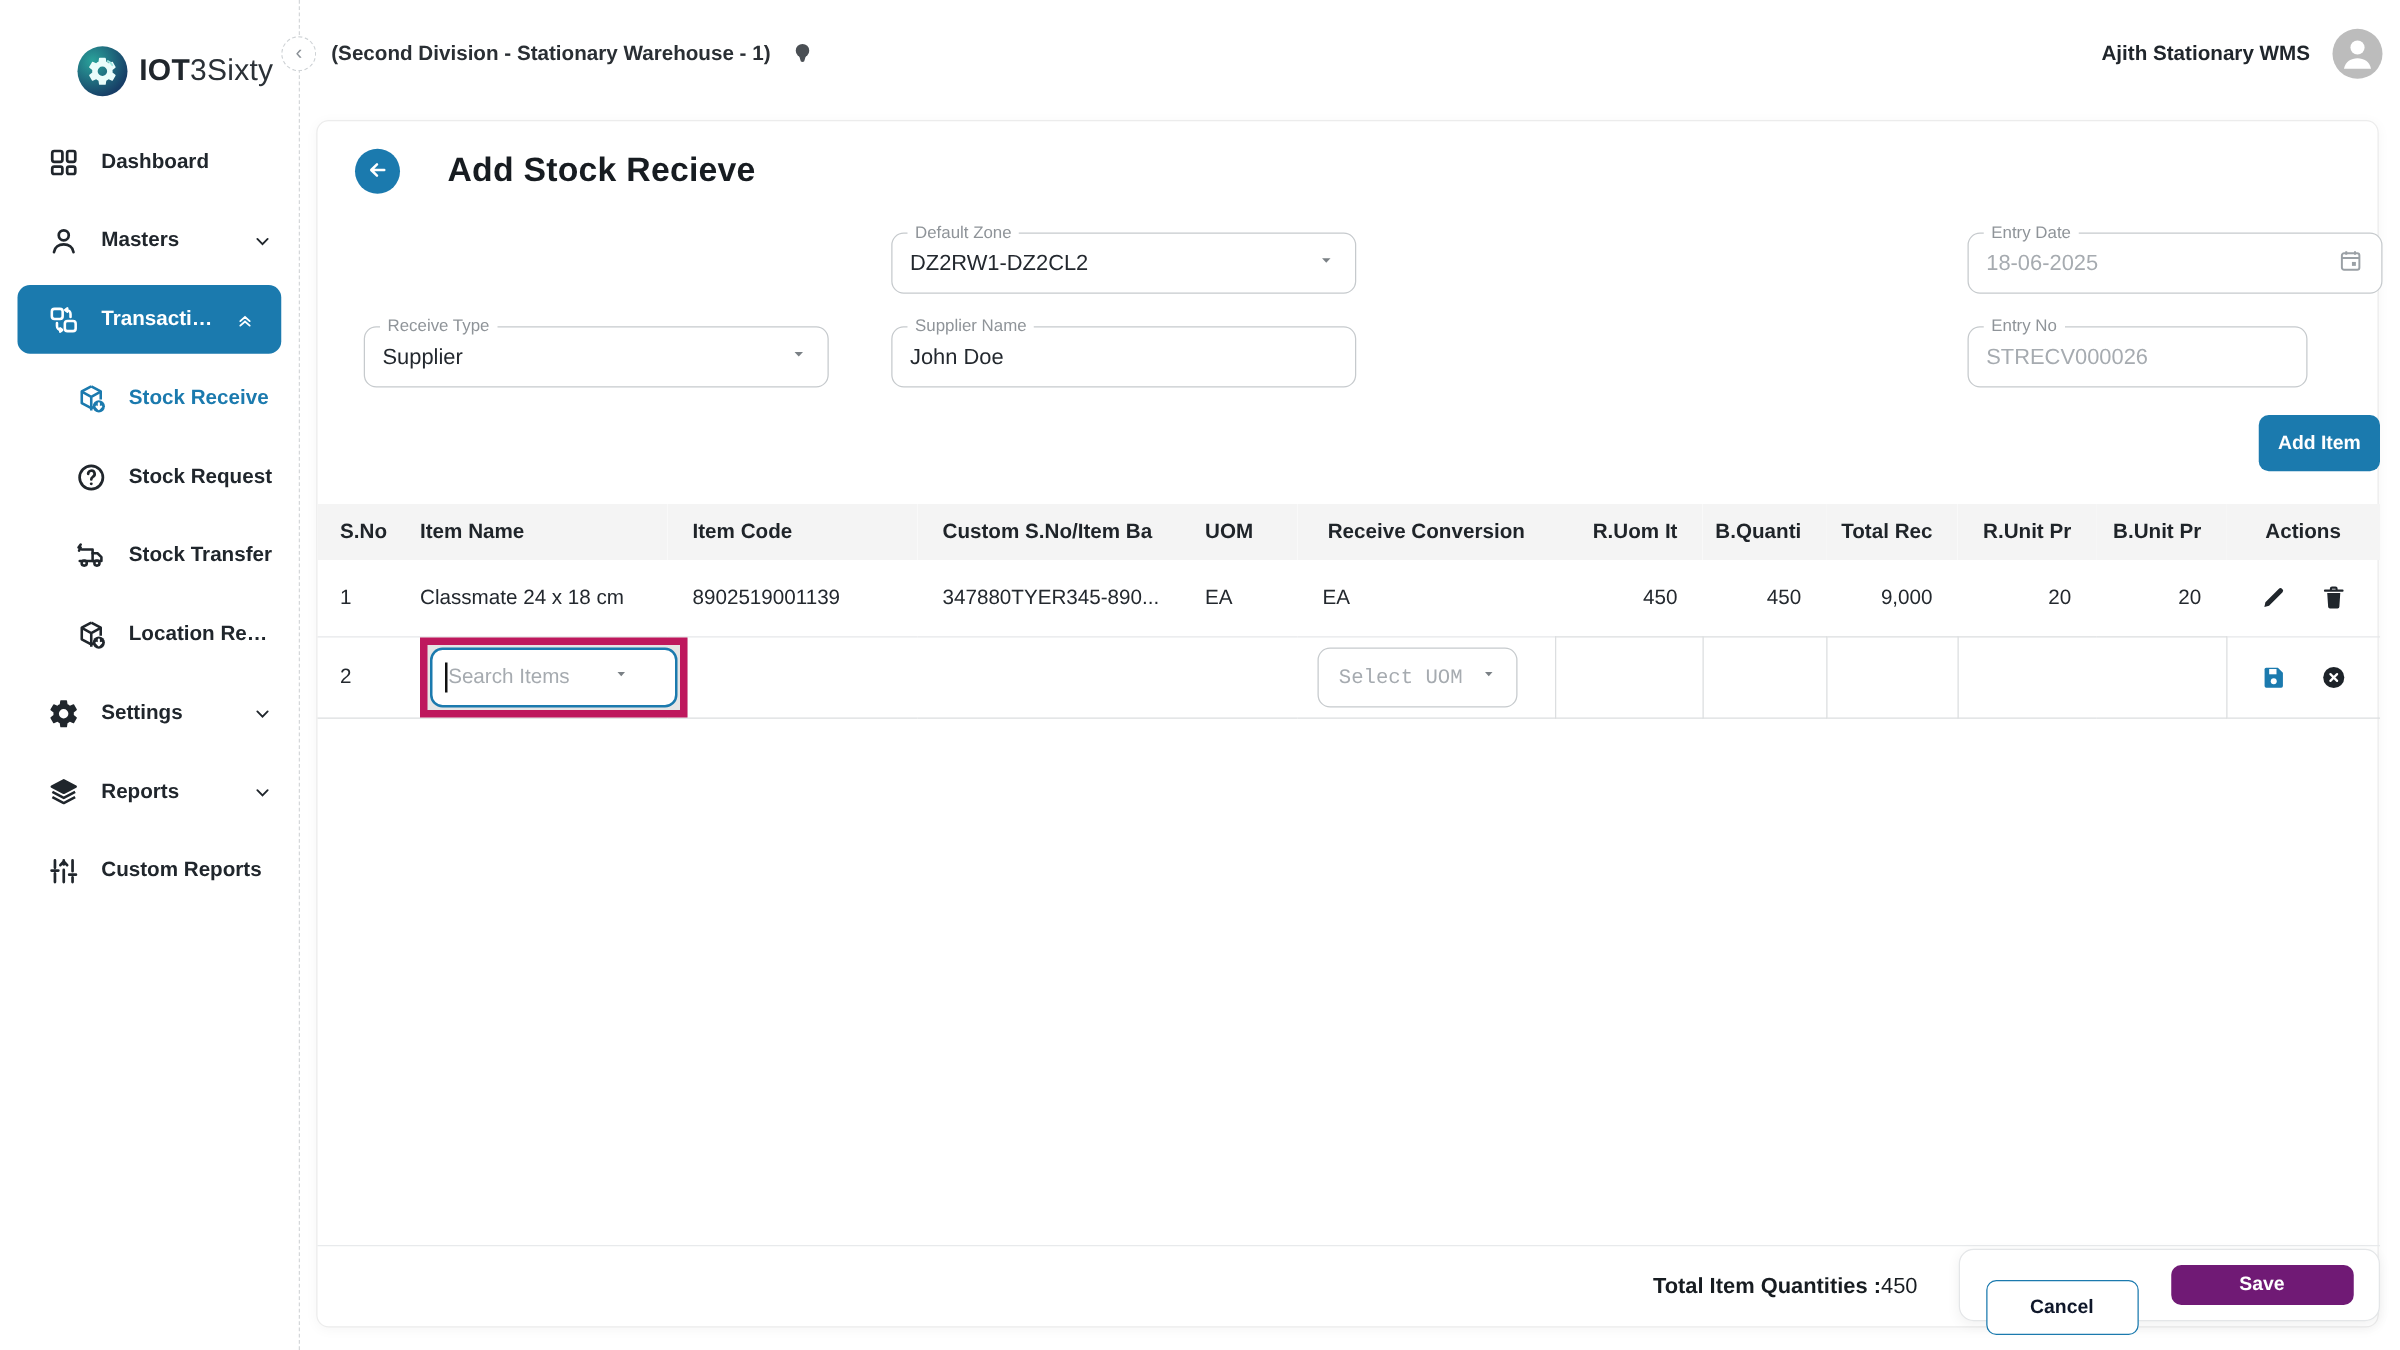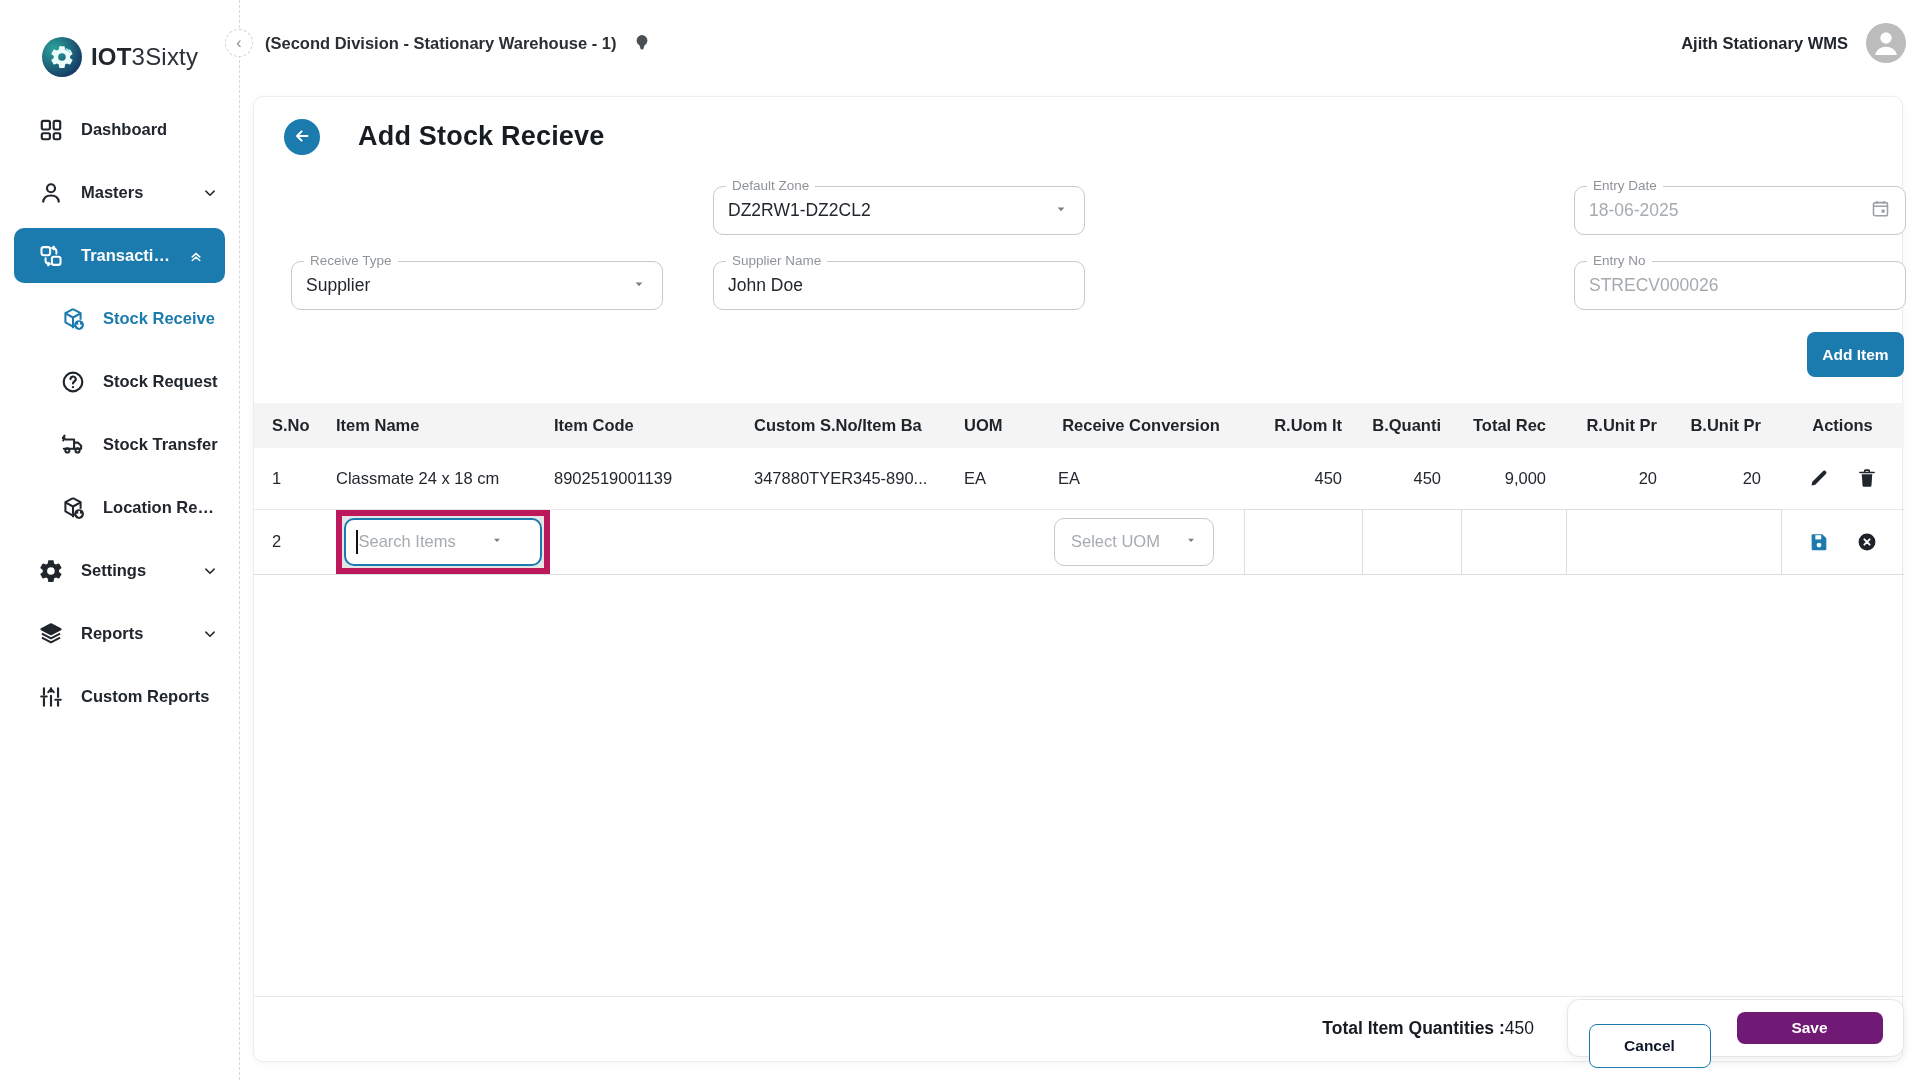--- a/index.html
+++ b/index.html
@@ -2,21 +2,21 @@
 <html><head>
 <meta charset="utf-8">
 <style>
   * { box-sizing: border-box; margin: 0; padding: 0; }
   html,body { width:1920px; height:1080px; overflow:hidden; background:#fff;
     font-family:"Liberation Sans", sans-serif; color:#20262c; }
   .app { display:flex; width:1920px; height:1080px; }
 
   
   .sidebar { width:240px; min-width:240px; height:1080px; border-right:1px dashed #d5d8da; background:#fff; position:relative; z-index:2;}
-  .logo { display:flex; align-items:center; gap:9px; padding:28px 0 0 42px; height:86px; }
+  .logo { display:flex; align-items:center; gap:9px; padding:28px 0 0 42px; height:86px;justify-content:center; }
   .logo-badge { width:40px; height:40px; border-radius:50%; background:radial-gradient(circle at 30% 30%, #2aa39b, #173d66 75%); display:flex; align-items:center; justify-content:center; }
   .logo-text { font-size:24px; letter-spacing:.2px; }
   .logo-text b { font-weight:800; }
   .logo-text span { font-weight:400; color:#2b3137; }
   .nav { margin-top:12px; }
   .nav-item { height:63px; display:flex; align-items:center; gap:17px; padding:0 20px 0 38px; font-size:16.5px; font-weight:600; cursor:pointer; position:relative; }
   .nav-item .lbl { flex:1; white-space:nowrap; overflow:hidden; text-overflow:ellipsis; }
   .nav-item.sub { padding-left:60px; }
   .nav-item.pill { background:#1b7aae; color:#fff; border-radius:10px; margin:4px 14px; height:55px; padding-left:24px; }
   .nav-item.selected { color:#1b7aae; font-weight:700; }
@@ -61,21 +61,21 @@
   td.actions, th.actions { text-align:center; padding:0; }
   td.cellbox { border:1px solid #dcdee0; }
   .rowicons { display:flex; gap:26px; justify-content:center; align-items:center; }
   .rowicons .aicon { width:22px; height:22px; cursor:pointer; }
 
   .combo-outer { border:6px solid #be185d; padding:2px; display:inline-block; background:#e5e5e5; }
   .combo { border:2.5px solid #1b7aae; border-radius:10px; height:48px; width:198px; display:flex; align-items:center; padding:0 12px 0 10px; background:#fff; }
   .caret-line { width:1.5px; height:24px; background:#111; margin-right:1px; }
   .combo input { border:none; outline:none; width:130px; font-size:16.5px; font-family:inherit; color:#23282e; }
   .combo input::placeholder { color:#a6abb0; }
-  .select-uom { border:1px solid #c6cacd; border-radius:10px; height:48px; width:160px; display:flex; align-items:center; justify-content:space-between; padding:0 14px 0 16px; color:#a6abb0; font-size:16.5px; margin-left:-4px; cursor:pointer; background:#fff;}
+  .select-uom { border:1px solid #c6cacd; border-radius:10px; height:48px; width:160px; display:flex; align-items:center; justify-content:space-between; padding:0 14px 0 16px; color:#a6abb0; font-size:16.5px; margin-left:-4px; cursor:pointer; background:#fff;font-family:Liberation Mono, monospace;}
 
   
   .foot-sep { position:absolute; left:0; top:899px; width:1650px; border-top:1px solid #e8eaec; }
   .total { position:absolute; top:921px; left:0; width:1280px; text-align:right; font-size:17.5px; color:#171c21; }
   .total b { font-weight:800; }
   .btncard { position:absolute; left:1313px; top:902px; width:337px; height:58px; background:#fff; border:1px solid #e4e6e8; border-radius:12px; box-shadow:0 3px 10px rgba(0,0,0,.06); display:flex; align-items:center; justify-content:center; gap:26px; }
   .btn-cancel { width:122px; height:44px; background:#fff; border:1px solid #1b7aae; color:#0f172a; border-radius:8px; font-size:15.5px; font-weight:600; cursor:pointer; font-family:inherit;margin-top:36px; }
   .btn-save { width:146px; height:32px; background:#701a75; border:none; color:#fff; border-radius:8px; font-size:15.5px; font-weight:700; cursor:pointer; font-family:inherit; }
 </style>
 </head>
@@ -282,21 +282,21 @@
 
       <div class="field" style="left:1320px; top:89px; width:332px;">
         <span class="flabel">Entry Date</span>
         <span class="fvalue muted">18-06-2025</span>
         <span class="tail"><svg width="21" height="21" viewBox="0 0 24 24" fill="none" stroke="#9aa0a5" stroke-width="1.8">
               <rect x="4" y="5.3" width="16" height="15" rx="2"></rect>
               <path d="M4 9.5h16M8 3.4v3.2M16 3.4v3.2"></path>
               <rect x="13.2" y="13.2" width="3.6" height="3.6" fill="#9aa0a5" stroke="none"></rect>
             </svg></span>
       </div>
-      <div class="field" style="left:1320px; top:164px; width:332px;">
+      <div class="field" style="left:1320px; top:164px; width:272px;">
         <span class="flabel">Entry No</span>
         <span class="fvalue muted">STRECV000026</span>
       </div>
 
       <button class="add-item">Add Item</button>
 
       <div class="tablewrap">
         <table>
           <colgroup>
             <col style="width:62px">

